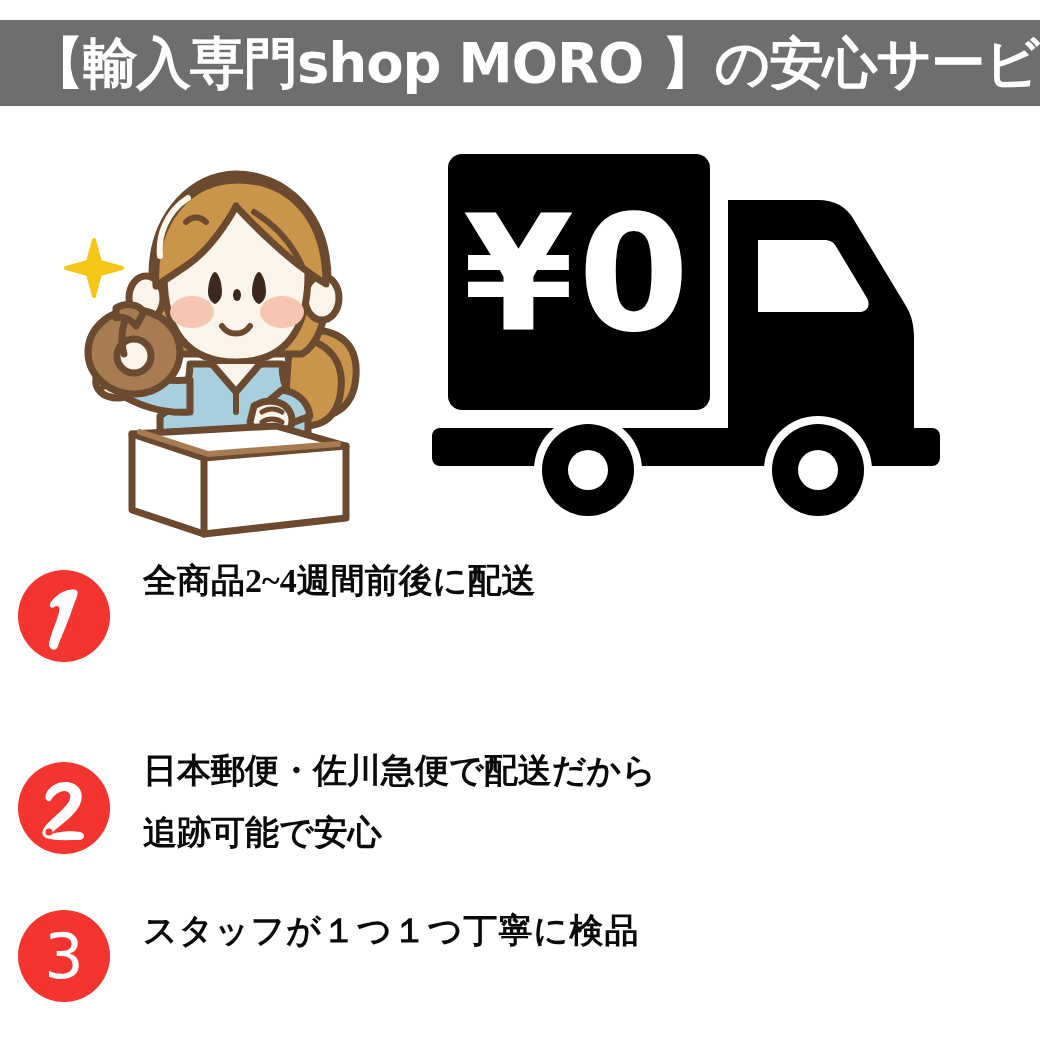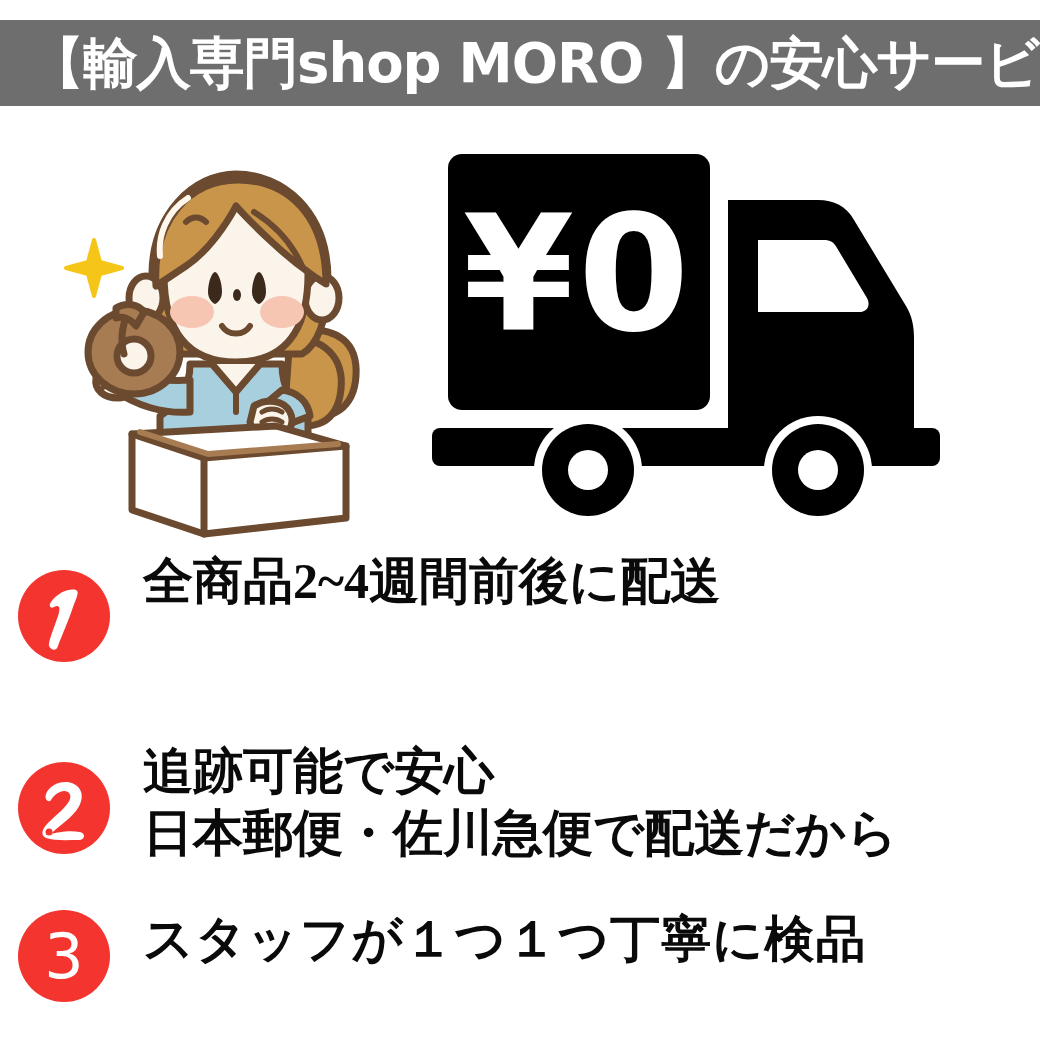--- a/index.html
+++ b/index.html
@@ -59,28 +59,28 @@
   .badge svg{display:block;}
 
   .text-col{
     position:absolute;left:143px;width:890px;
     color:#0a0a0a;
     font-family:"Liberation Serif","DejaVu Serif",serif;
     font-weight:700;
   }
   .ln{
     white-space:nowrap;
-    font-size:50px;
+    font-size:34px;
     line-height:62px;
     letter-spacing:0px;
   }
   .row-1 .text-col{top:2px;}
   .row-1 .ln-2{padding-left:32px;}
   .row-2 .text-col{top:0px;}
-  .row-3 .text-col{top:8px;}
+  .row-3 .text-col{top:0;}
   .row-3 .ln{letter-spacing:1px;}
 </style>
 </head>
 <body>
 
 <div class="banner">
   <div class="banner-title">【輸入専門shop MORO 】の安心サービス</div>
 </div>
 
 <div class="art">
@@ -202,22 +202,22 @@
     <div class="badge badge-2">
       <svg viewBox="0 0 92 92" width="92" height="92" xmlns="http://www.w3.org/2000/svg" aria-hidden="true">
         <path d="M28 32 C32 22 46 17 56 22 C66 27 66 39 58 49 C50 59 38 66 33 72
                  C40 70 52 68 62 70 C68 71 67 78 61 78 C50 78 36 79 28 76
                  C22 73 24 67 30 61 C38 53 50 44 52 37 C54 31 48 27 42 30 C37 32 34 36 33 38
                  C31 41 26 38 28 32 Z" fill="#ffffff"></path>
         <circle cx="31" cy="70" r="3.5" fill="#f4342f"></circle>
       </svg>
     </div>
     <div class="text-col">
+      <div class="ln ln-1">日本郵便・佐川急便で配送だから</div>
       <div class="ln ln-2">追跡可能で安心</div>
-      <div class="ln ln-1">日本郵便・佐川急便で配送だから</div>
     </div>
   </div>
 
   <div class="row row-3">
     <div class="badge badge-3">
       <svg viewBox="0 0 92 92" width="92" height="92" xmlns="http://www.w3.org/2000/svg" aria-hidden="true">
         <text x="46" y="68" text-anchor="middle" fill="#ffffff" font-family="DejaVu Sans, Liberation Sans, sans-serif" font-size="62" font-weight="400">3</text>
       </svg>
     </div>
     <div class="text-col">

